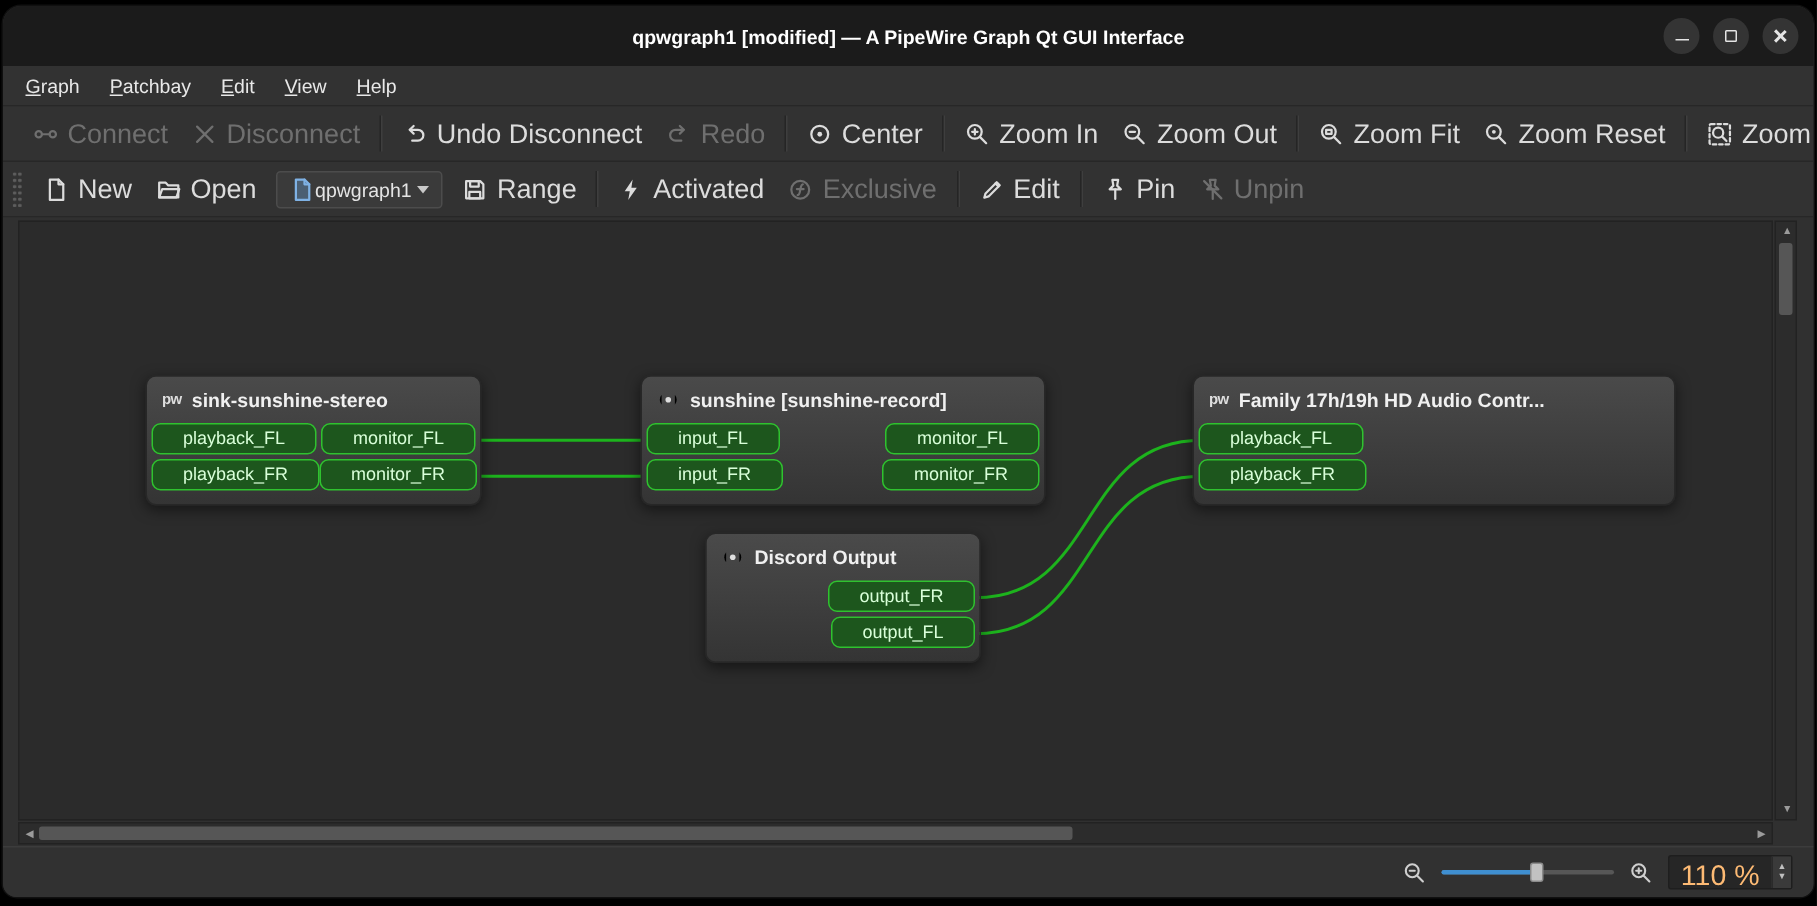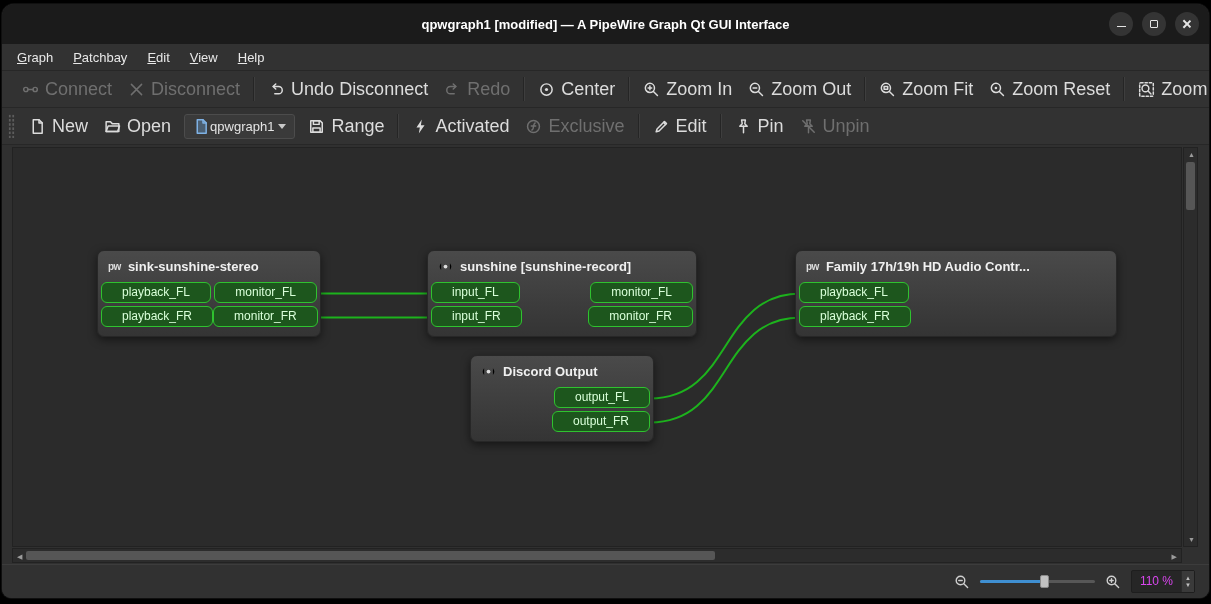--- a/index.html
+++ b/index.html
@@ -67,21 +67,21 @@
   .hthumb { position: absolute; left: 13px; top: 2px; bottom: 2px; width: 59%; background: #565656; border-radius: 2px; }
 
   
   .statusbar { flex: 0 0 34px; background: #313131; border-top: 1px solid #3c3c3c; display: flex; align-items: center; justify-content: flex-end; padding: 0 14px; gap: 10px; }
   .sb-zoom-icon { width: 16px; height: 16px; color: #cfcfcf; }
   .zslider { width: 115px; height: 17px; position: relative; }
   .ztrack { position: absolute; left: 0; right: 0; top: 7px; height: 3px; background: #575757; border-radius: 2px; }
   .zfill { position: absolute; left: 0; width: 54%; top: 7px; height: 3px; background: #3f8fd1; border-radius: 2px; }
   .zhandle { position: absolute; left: 52%; top: 2px; width: 9px; height: 13px; background: #c2c2c2; border: 1px solid #8b8b8b; border-radius: 2px; }
   .spin { display: flex; align-items: stretch; background: #262626; border: 1px solid #1e1e1e; border-radius: 2px; height: 23px; }
-  .spin-value { color: #d946ef; font-size: 12px; padding: 3px 8px; min-width: 46px; text-align: left; }
+  .spin-value { color: #fdba74; font-size: 19px; padding: 3px 8px; min-width: 46px; text-align: left; }
   .spin-btns { display: flex; flex-direction: column; justify-content: center; gap: 1px; background: #3a3a3a; border-left: 1px solid #2a2a2a; padding: 0 3px; }
   .spin-btns span { color: #c0c0c0; font-size: 6px; line-height: 6px; }
 </style>
 </head>
 <body>
 
 <div class="window">
 
   <div class="titlebar">
     <div class="title">qpwgraph1 [modified] — A PipeWire Graph Qt GUI Interface</div>
@@ -365,24 +365,24 @@
               <svg viewBox="0 0 16 16">
                 <circle cx="8" cy="8" r="2" fill="currentColor" stroke="none"></circle>
                 <path d="M3.3 4.4 a5.6 5.6 0 0 0 0 7.2" stroke-width="1.3"></path>
                 <path d="M12.7 4.4 a5.6 5.6 0 0 1 0 7.2" stroke-width="1.3"></path>
               </svg>
             </span>
             <span class="node-title">Discord Output</span>
           </div>
           <div class="ports">
             <div class="port-row">
+              <div class="port out" style="background: rgb(29, 86, 29); border: 1.5px solid rgb(47, 194, 47); color: rgb(217, 255, 217);">output_FR</div>
+            </div>
+            <div class="port-row">
               <div class="port out" style="background: rgb(29, 86, 29); border: 1.5px solid rgb(47, 194, 47); color: rgb(217, 255, 217);">output_FL</div>
-            </div>
-            <div class="port-row">
-              <div class="port out" style="background: rgb(29, 86, 29); border: 1.5px solid rgb(47, 194, 47); color: rgb(217, 255, 217);">output_FR</div>
             </div>
           </div>
         </div>
       </div>
     <div class="vscroll">
       <span class="sarrow up">▲</span>
       <div class="vthumb"></div>
       <span class="sarrow down">▼</span>
     </div>
     <div class="hscroll">

